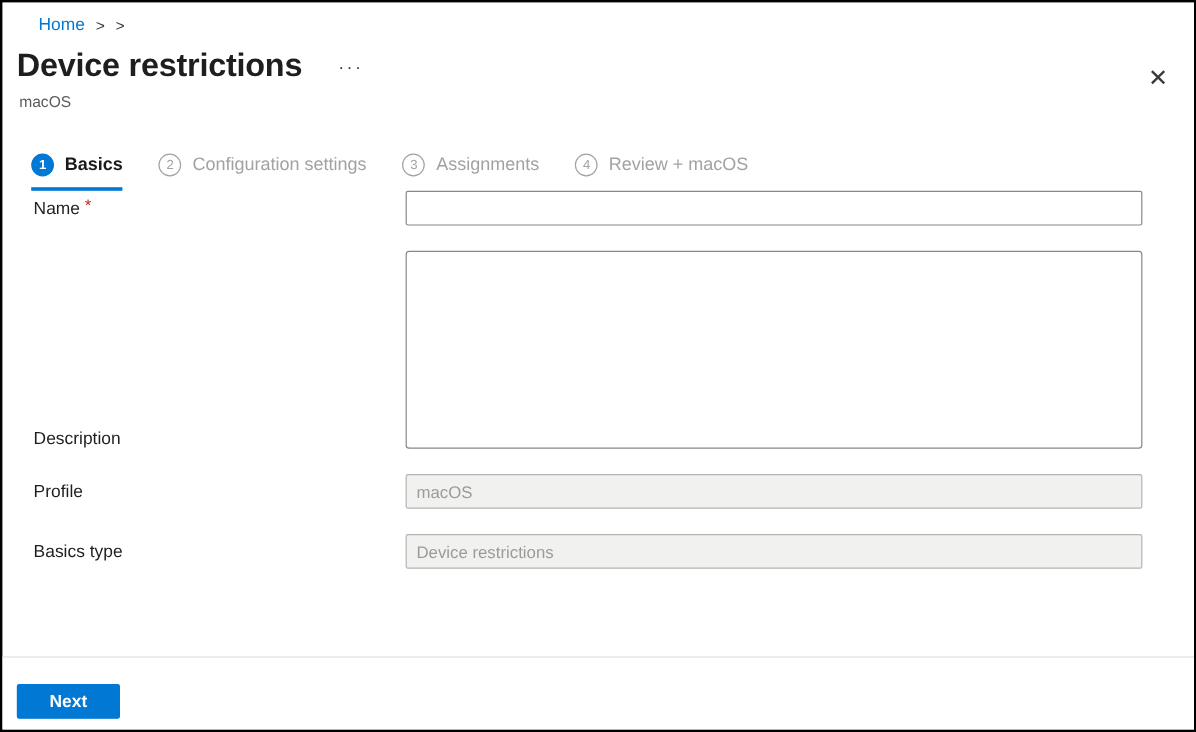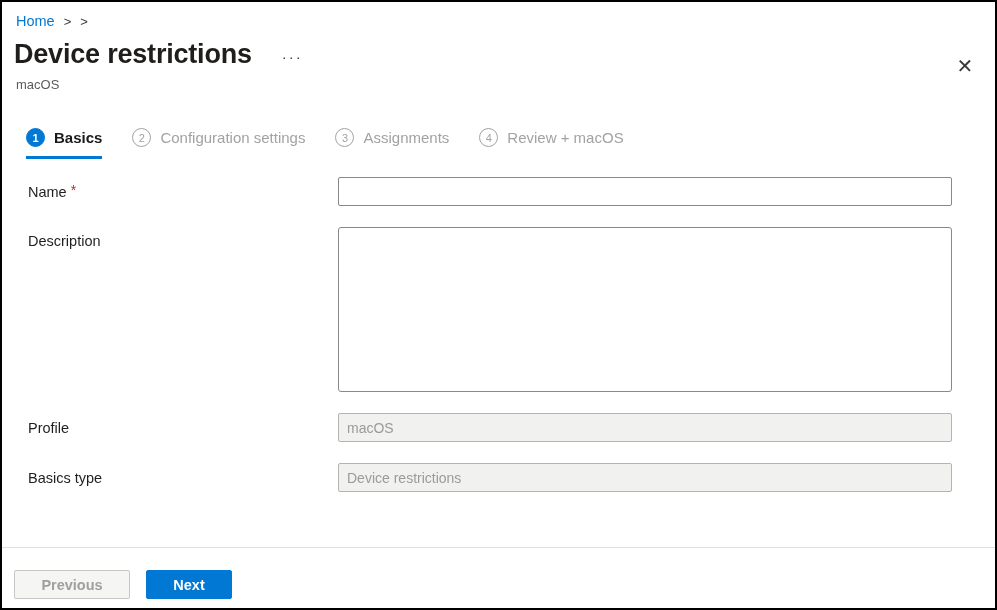--- a/index.html
+++ b/index.html
@@ -14,21 +14,21 @@
     width: 997px; height: 610px;
     border: 2px solid #000000;
     background: #ffffff;
     overflow: hidden;
   }
 
   
   .breadcrumb {
     padding: 11px 14px 0 14px;
     font-size: 14.5px;
-    display: flex; align-items: center; gap: 9px;
+    display: flex; align-items: center; gap: 9px; margin-left: 16px;
   }
   .breadcrumb a {
     color: #0078d4; text-decoration: none; cursor: pointer;
   }
   .crumb-sep { color: #3b3a39; font-size: 13px; }
 
   
   .title-row {
     padding: 10px 14px 0 12px;
     display: flex; align-items: center;
@@ -71,26 +71,26 @@
     border: 1px solid #a3a2a0;
     display: flex; align-items: center; justify-content: center;
     font-size: 11px; color: #a3a2a0; flex: 0 0 auto;
   }
   .step.active { color: #1b1a19; font-weight: 700; border-bottom-color: #0078d4; }
   .step.active .step-circle {
     background: #0078d4; border-color: #0078d4; color: #ffffff; font-weight: 700;
   }
 
   
-  .form { margin-top: 18px; }
+  .form { }
   .form-row {
     display: flex; align-items: center;
     padding-left: 26px; margin-bottom: 21px;
   }
-  .form-row.top-align { align-items: flex-start; }
+  .form-row.top-align { align-items: flex-end; }
   .form-row.top-align .field-label { padding-top: 6px; }
   .field-label {
     flex: 0 0 310px; font-size: 14.5px; color: #201f1e;
   }
   .required-mark {
     color: #c42b1c; margin-left: 4px; position: relative; top: -2px;
     font-size: 14px;
   }
   .field-wrap { width: 614px; }
   .text-input {
@@ -201,17 +201,16 @@
     <div class="form-row">
       <div class="field-label">Basics type</div>
       <div class="field-wrap">
         <input type="text" class="text-input" disabled="" value="Device restrictions" style="">
       </div>
     </div>
 
   </div>
 
   <div class="footer">
-    <button class="btn btn-secondary" disabled="">Previous</button>
     <button class="btn btn-primary">Next</button>
   </div>
 
 </div>
 
 </body></html>

